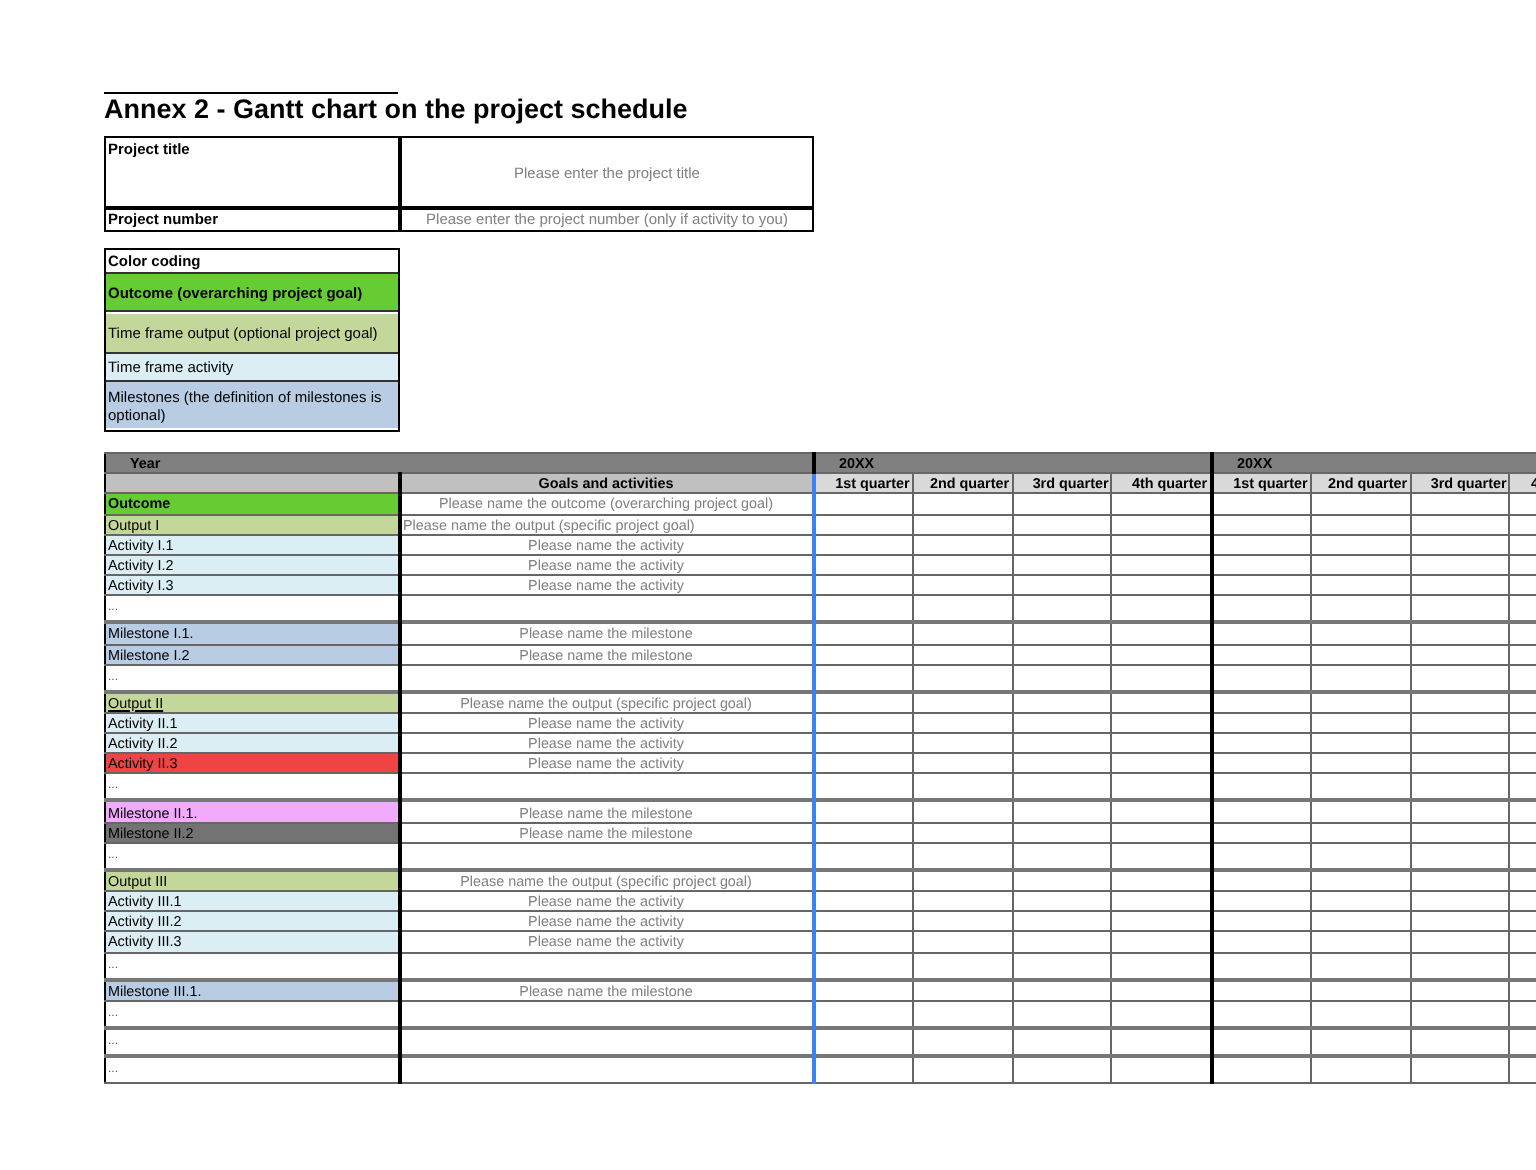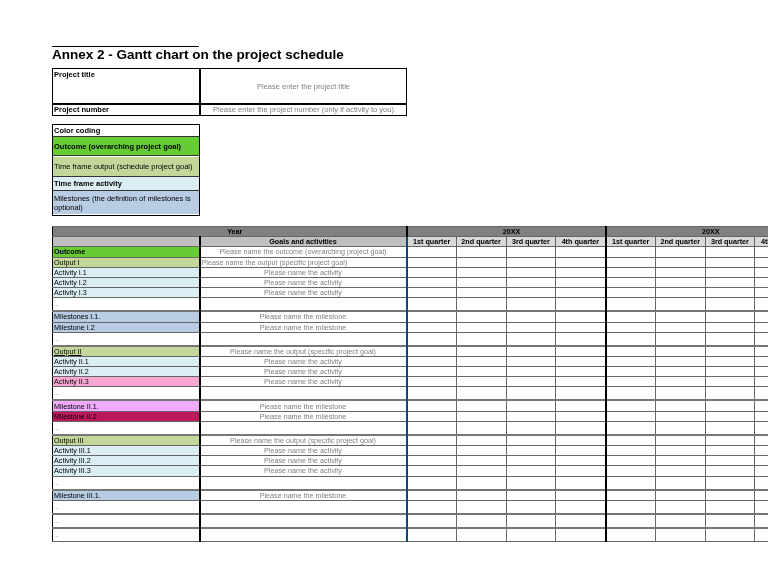--- a/index.html
+++ b/index.html
@@ -15,50 +15,50 @@
   #proj .val { position:absolute; font-size:7.5px; color:#808080; text-align:center; }
 
   #legend { left:16px; top:124px; width:148px; height:92px; border:1.5px solid #000; }
   .lg { position:absolute; left:0; right:0; font-size:7.5px; padding-left:1px; box-sizing:border-box; border-bottom:1.5px solid #333; display:flex; align-items:center; }
   .lg:last-child { border-bottom:none; }
 
   #grid { left:16px; top:226px; width:752px; }
   table { border-collapse:collapse; table-layout:fixed; width:752px; }
   td { height:9.2px; padding:0 1px; font-size:7.2px; line-height:9px; white-space:nowrap; overflow:hidden; border-top:1.2px solid #666; border-bottom:1.2px solid #666; border-left:1.2px solid #666; border-right:1.2px solid #666; }
   td.c0 { border-left:1.2px solid #000; }
-  td.c1 { border-left:2px solid #000; border-right:2px solid #0c4a6e; text-align:center; color:#808080; }
+  td.c1 { border-left:2px solid #000; border-right:2px solid #3b82f6; text-align:center; color:#808080; }
   td.q { background:#fff; }
   td.qs { border-left:2px solid #000; }
-  tr.hdr td { background:#808080; font-weight:bold; text-align:center; color:#000;padding-left:12px; }
+  tr.hdr td { background:#808080; font-weight:bold; text-align:left; color:#000;padding-left:12px; }
   tr.hdr2 td { background:#c0c0c0; font-weight:bold; text-align:center; color:#000; }
   tr.hdr2 td.c1, tr.hdr td.c1 { color:#000; }
   tr.hdr td.q { background:#808080; }
-  tr.hdr2 td.q { background:#d9d9d9; }
+  tr.hdr2 td.q { background:#d9d9d9;text-align:right; }
   .gap td { border-top:2px solid #777; }
 </style>
 </head>
 <body>
 
 <div class="abs" id="title-rule"></div>
 <div class="abs" id="title">Annex 2 - Gantt chart on the project schedule</div>
 
 <div class="abs" id="proj">
   <div class="vsep"></div>
   <div class="hsep"></div>
   <div class="lab" style="top:1px;">Project title</div>
   <div class="val" style="left:148px; right:0; top:13px;">Please enter the project title</div>
   <div class="lab" style="top:36px;">Project number</div>
   <div class="val" style="left:148px; right:0; top:35.5px;">Please enter the project number (only if activity to you)</div>
 </div>
 
 <div class="abs" id="legend">
     <div class="lg" style="top: 0px; height: 12px; font-weight: bold; background: rgb(255, 255, 255);">Color coding</div>
     <div class="lg" style="top: 12px; height: 19px; background: rgb(102, 204, 51); font-weight: bold;">Outcome (overarching project goal)</div>
-    <div class="lg" style="top: 32px; height: 20px; background: rgb(196, 215, 155);">Time frame output (schedule project goal)</div>
-    <div class="lg" style="top: 52px; height: 14px; background: rgb(218, 238, 243); font-weight: bold;">Time frame activity</div>
+    <div class="lg" style="top: 32px; height: 20px; background: rgb(196, 215, 155);">Time frame output (optional project goal)</div>
+    <div class="lg" style="top: 52px; height: 14px; background: rgb(218, 238, 243);">Time frame activity</div>
     <div class="lg" style="top: 66px; height: 23px; background: rgb(184, 204, 228); white-space: normal; line-height: 9px;">Milestones (the definition of milestones is optional)</div>
   </div>
 
 <div class="abs" id="grid">
   <table>
     <colgroup>
       <col style="width:147px">
         <col style="width:207px">
       <col style="width:49.75px">
         <col style="width:49.75px">
@@ -153,21 +153,21 @@
           <td class="q" style="border-left: 2px solid rgb(0, 0, 0);"></td>
           <td class="q"></td>
           <td class="q"></td>
           <td class="q"></td>
           <td class="q qs"></td>
           <td class="q"></td>
           <td class="q"></td>
           <td class="q"></td>
         </tr>
         <tr class="gap">
-          <td class="c0" style="background: rgb(184, 204, 228);">Milestones I.1.</td>
+          <td class="c0" style="background: rgb(184, 204, 228);">Milestone I.1.</td>
           <td class="c1">Please name the milestone</td>
           <td class="q" style="border-left: 2px solid rgb(0, 0, 0);"></td>
           <td class="q"></td>
           <td class="q"></td>
           <td class="q"></td>
           <td class="q qs"></td>
           <td class="q"></td>
           <td class="q"></td>
           <td class="q"></td>
         </tr>
@@ -225,21 +225,21 @@
           <td class="q" style="border-left: 2px solid rgb(0, 0, 0);"></td>
           <td class="q"></td>
           <td class="q"></td>
           <td class="q"></td>
           <td class="q qs"></td>
           <td class="q"></td>
           <td class="q"></td>
           <td class="q"></td>
         </tr>
         <tr>
-          <td class="c0" style="background: #f9a8d4;">Activity II.3</td>
+          <td class="c0" style="background: #ef4444;">Activity II.3</td>
           <td class="c1">Please name the activity</td>
           <td class="q" style="border-left: 2px solid rgb(0, 0, 0);"></td>
           <td class="q"></td>
           <td class="q"></td>
           <td class="q"></td>
           <td class="q qs"></td>
           <td class="q"></td>
           <td class="q"></td>
           <td class="q"></td>
         </tr>
@@ -261,21 +261,21 @@
           <td class="q" style="border-left: 2px solid rgb(0, 0, 0);"></td>
           <td class="q"></td>
           <td class="q"></td>
           <td class="q"></td>
           <td class="q qs"></td>
           <td class="q"></td>
           <td class="q"></td>
           <td class="q"></td>
         </tr>
         <tr>
-          <td class="c0" style="background: #be185d;">Milestone II.2</td>
+          <td class="c0" style="background: #737373;">Milestone II.2</td>
           <td class="c1">Please name the milestone</td>
           <td class="q" style="border-left: 2px solid rgb(0, 0, 0);"></td>
           <td class="q"></td>
           <td class="q"></td>
           <td class="q"></td>
           <td class="q qs"></td>
           <td class="q"></td>
           <td class="q"></td>
           <td class="q"></td>
         </tr>

